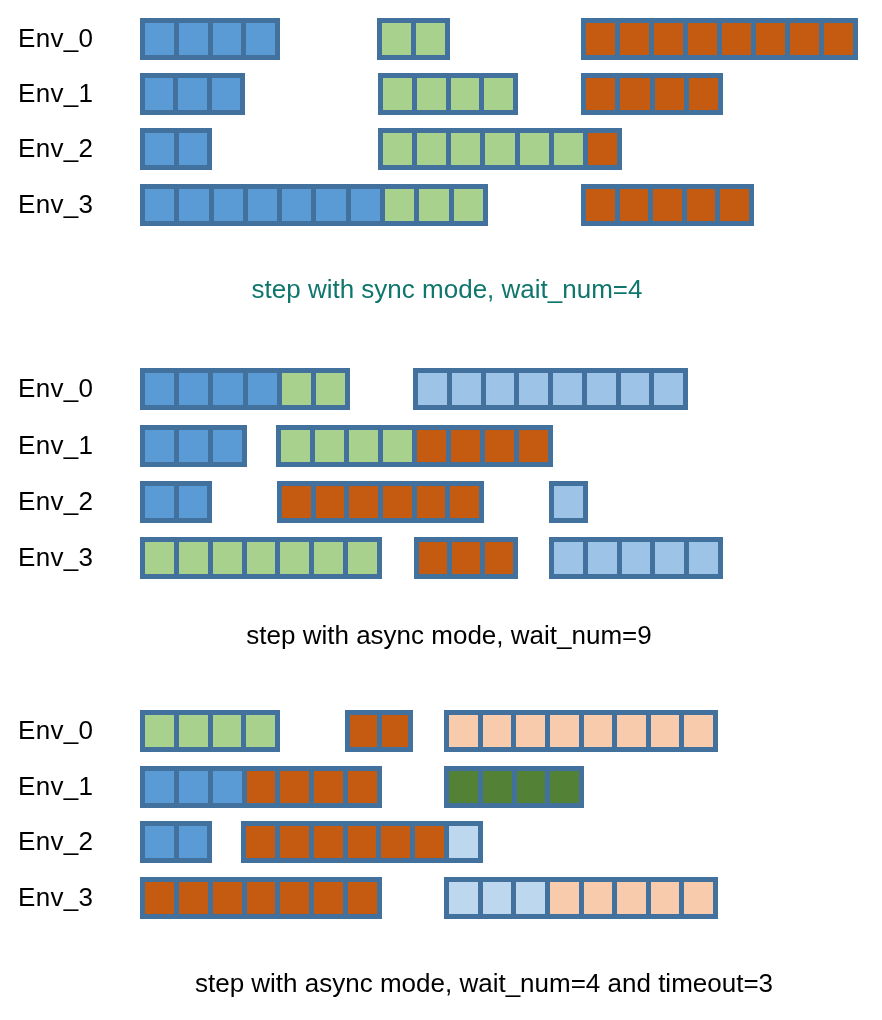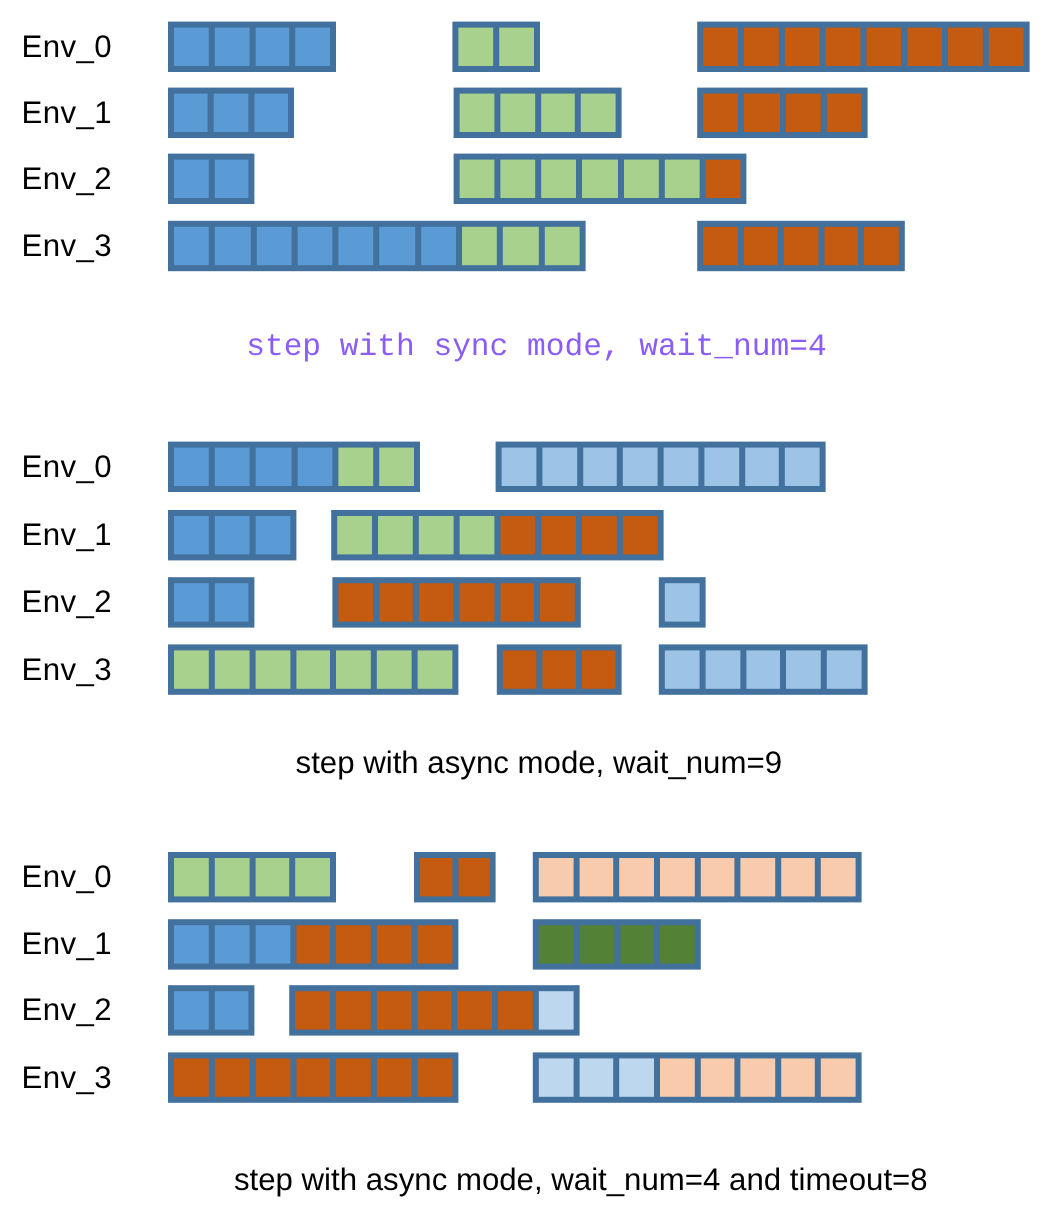--- a/index.html
+++ b/index.html
@@ -109,21 +109,21 @@
         <div class="cell" style="background: rgb(169, 209, 142);"></div>
         <div class="cell" style="background: rgb(169, 209, 142);"></div>
       </div>
       <div class="bar" style="left: 581px; top: 184px; width: 173px; background: rgb(65, 113, 156);">
         <div class="cell" style="background: rgb(197, 90, 17);"></div>
         <div class="cell" style="background: rgb(197, 90, 17);"></div>
         <div class="cell" style="background: rgb(197, 90, 17);"></div>
         <div class="cell" style="background: rgb(197, 90, 17);"></div>
         <div class="cell" style="background: rgb(197, 90, 17);"></div>
       </div>
-      <div class="caption" style="left: 447px; top: 272px; color: #8b5cf6; font-family: Liberation Mono, monospace;">step with sync mode, wait_num=4</div>
+      <div class="caption" style="left: 447px; top: 272px; color: #0f766e;">step with sync mode, wait_num=4</div>
     </div>
     <div>
       <div class="row-label" style="left: 18px; top: 389px;">Env_0</div>
       <div class="bar" style="left: 140px; top: 368px; width: 210px; background: rgb(65, 113, 156);">
         <div class="cell" style="background: rgb(91, 155, 213);"></div>
         <div class="cell" style="background: rgb(91, 155, 213);"></div>
         <div class="cell" style="background: rgb(91, 155, 213);"></div>
         <div class="cell" style="background: rgb(91, 155, 213);"></div>
         <div class="cell" style="background: rgb(169, 209, 142);"></div>
         <div class="cell" style="background: rgb(169, 209, 142);"></div>
@@ -259,15 +259,15 @@
       <div class="bar" style="left: 444px; top: 877px; width: 274px; background: rgb(65, 113, 156);">
         <div class="cell" style="background: rgb(189, 215, 238);"></div>
         <div class="cell" style="background: rgb(189, 215, 238);"></div>
         <div class="cell" style="background: rgb(189, 215, 238);"></div>
         <div class="cell" style="background: rgb(248, 203, 173);"></div>
         <div class="cell" style="background: rgb(248, 203, 173);"></div>
         <div class="cell" style="background: rgb(248, 203, 173);"></div>
         <div class="cell" style="background: rgb(248, 203, 173);"></div>
         <div class="cell" style="background: rgb(248, 203, 173);"></div>
       </div>
-      <div class="caption" style="left: 484px; top: 966px; color: rgb(0, 0, 0);">step with async mode, wait_num=4 and timeout=8</div>
+      <div class="caption" style="left: 484px; top: 966px; color: rgb(0, 0, 0);">step with async mode, wait_num=4 and timeout=3</div>
     </div>
   </div>
 
 </body></html>

